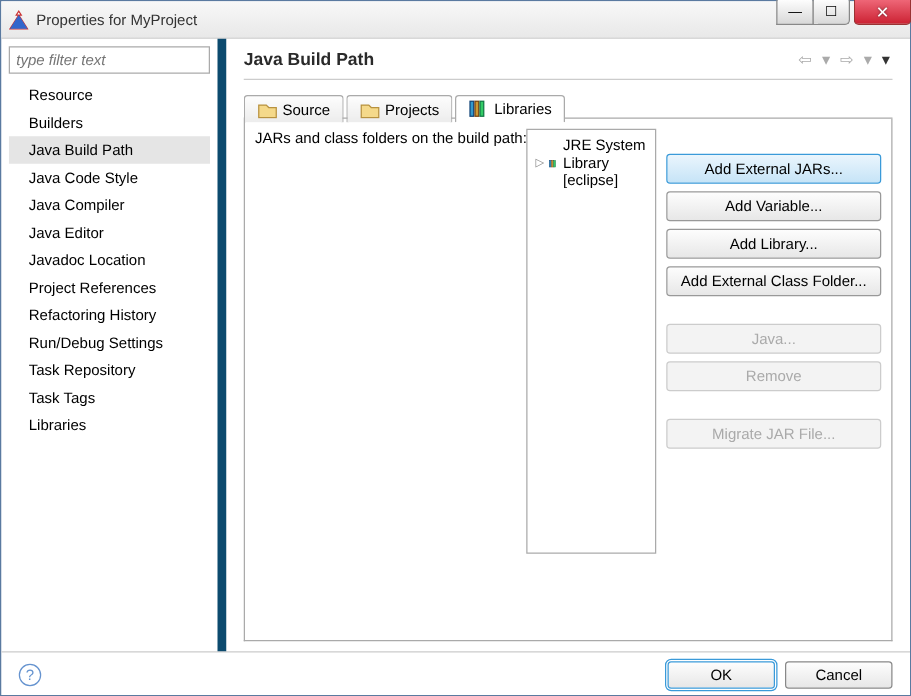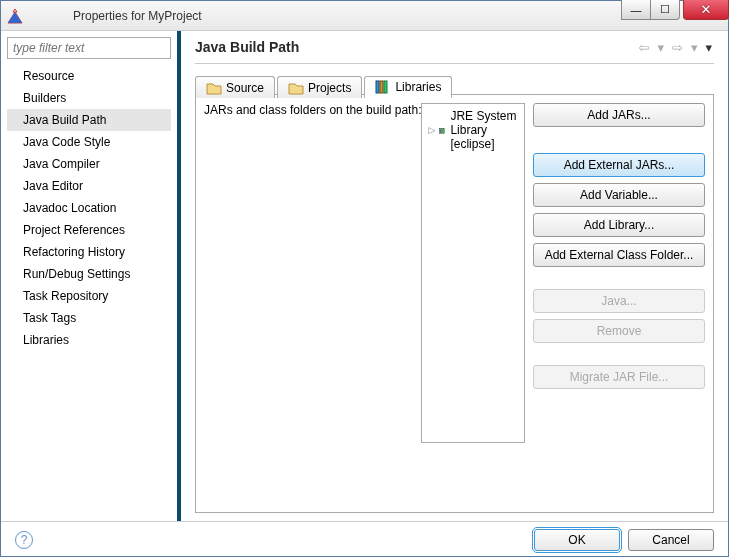--- a/index.html
+++ b/index.html
@@ -12,21 +12,20 @@
   overflow: hidden;
   border: 1px solid #5a7aa0;
 }
 .titlebar {
   height: 30px;
   background: linear-gradient(#f8f8f8, #e8e8e8);
   border-bottom: 1px solid #ccc;
   display: flex;
   align-items: center;
   padding: 0 6px;
-  gap: 44px;
 }
 .titlebar .app-icon {
   width: 16px; height: 16px; margin-right: 6px;
   position: relative;
 }
 .titlebar .app-icon svg { width: 16px; height: 16px; }
 .titlebar .title { color: #333; }
 .win-controls {
   position: absolute;
   top: 0; right: 0;
@@ -56,21 +55,21 @@
   border-radius: 0 0 4px 4px;
   font-size: 13px;
   text-shadow: 0 0 2px rgba(0,0,0,0.6);
 }
 .client {
   display: flex;
   height: 490px;
 }
 .left-pane {
   width: 180px;
-  border-right: 4px solid #0c4a6e;
+  border-right: 7px solid #0c4a6e;
   padding: 6px;
   display: flex;
   flex-direction: column;
 }
 .filter-input {
   width: 100%;
   padding: 3px 5px;
   font-size: 12px;
   color: #777;
   border: 1px solid #aaa;
@@ -300,21 +299,20 @@
               <span class="expand-tri">▷</span>
               <span class="lib-icon"><svg viewBox="0 0 16 14">
                   <rect x="1" y="1" width="3" height="12" fill="#39c" stroke="#147"></rect>
                   <rect x="5" y="1" width="3" height="12" fill="#c93" stroke="#741"></rect>
                   <rect x="9" y="1" width="3" height="12" fill="#3c6" stroke="#174"></rect>
                 </svg></span>
               <span>JRE System Library [eclipse]</span>
             </div>
           </div>
         <div class="button-col" id="button-col">
-            <div class="btn">Add JARs...</div>
             <div class="btn highlight">Add External JARs...</div>
             <div class="btn">Add Variable...</div>
             <div class="btn">Add Library...</div>
             <div class="btn">Add External Class Folder...</div>
             <div style="height: 10px;"></div>
             <div class="btn disabled">Java...</div>
             <div class="btn disabled">Remove</div>
             <div style="height: 10px;"></div>
             <div class="btn disabled">Migrate JAR File...</div>
           </div>

